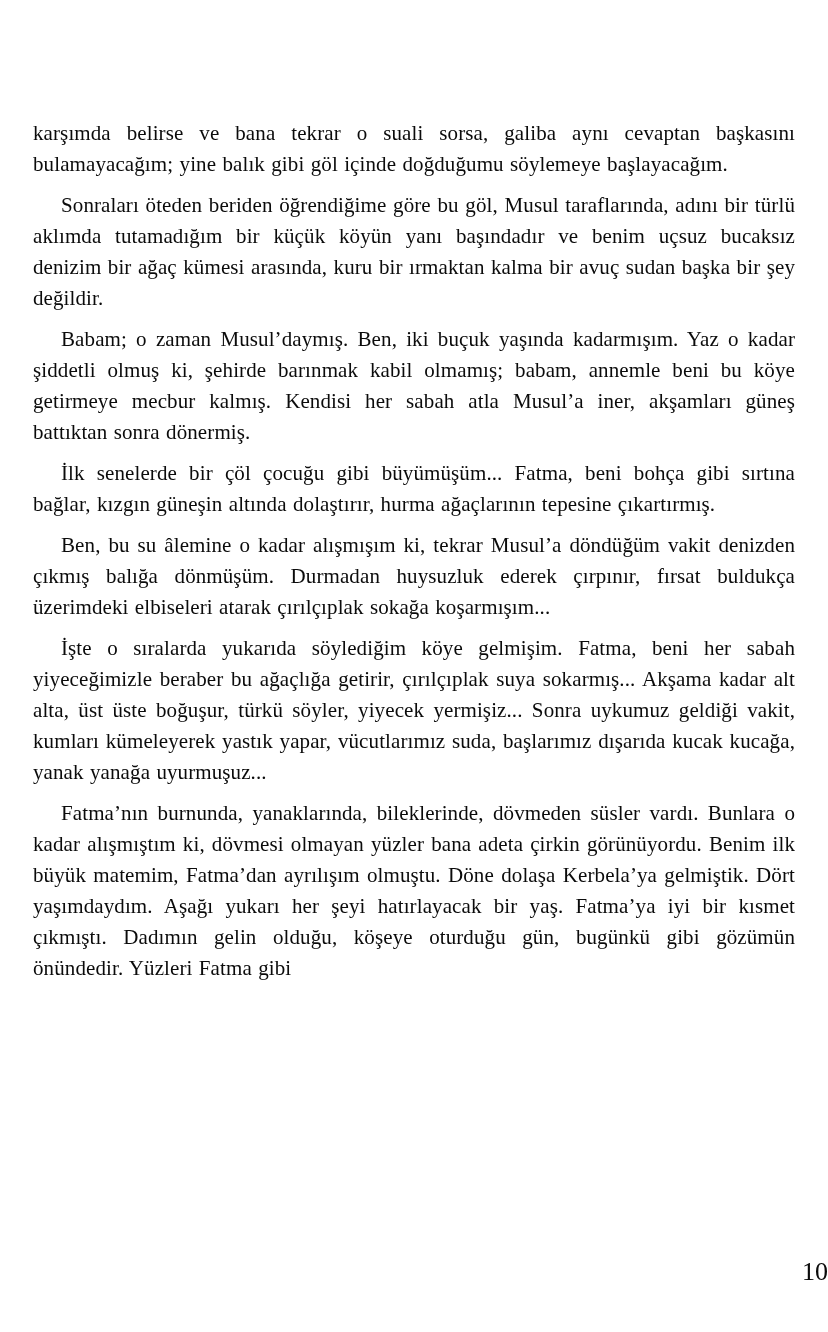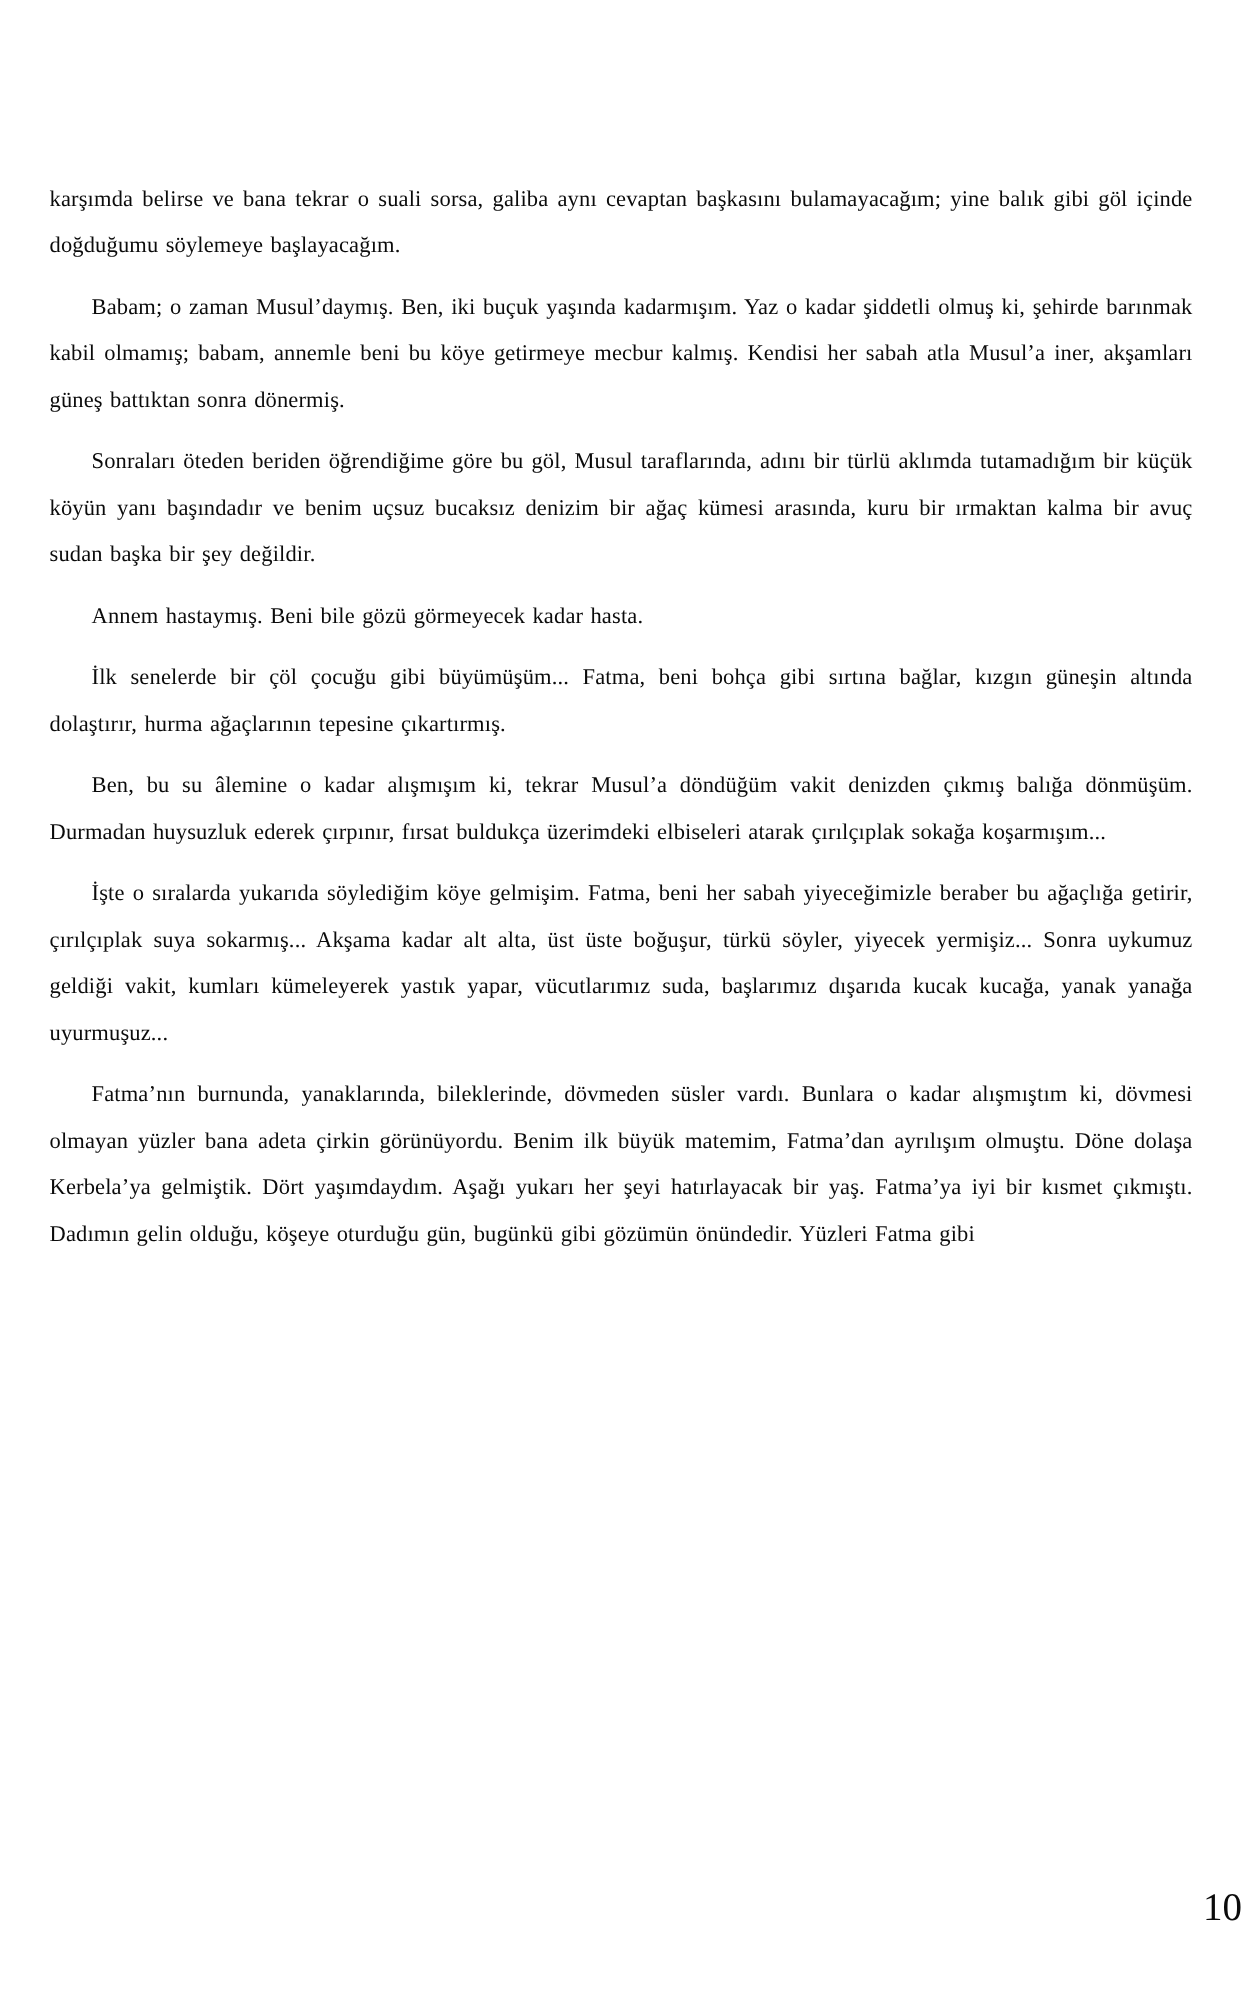--- a/index.html
+++ b/index.html
@@ -24,21 +24,21 @@
     background: #ffffff;
   }
   .text-block {
     position: absolute;
     top: 118px;
     left: 33px;
     right: 33px;
   }
   .text-block p {
     margin: 0 0 10px 0;
-    font-size: 15px;
+    font-size: 21px;
     line-height: 31px;
     text-align: justify;
     text-indent: 28px;
     letter-spacing: 0.1px;
     word-spacing: 1px;
   }
   .text-block p.no-indent {
     text-indent: 0;
   }
   .page-number {
@@ -50,22 +50,21 @@
     font-size: 26px;
     line-height: 24px;
   }
 </style>
 </head>
 <body>
 
 <div class="page">
   <div class="text-block">
     <p class="no-indent">karşımda belirse ve bana tekrar o suali sorsa, galiba aynı cevaptan başkasını bulamayacağım; yine balık gibi göl içinde doğduğumu söylemeye başlayacağım.</p>
+    <p>Sonraları öteden beriden öğrendiğime göre bu göl, Musul taraflarında, adını bir türlü aklımda tutamadığım bir küçük köyün yanı başındadır ve benim uçsuz bucaksız denizim bir ağaç kümesi arasında, kuru bir ırmaktan kalma bir avuç sudan başka bir şey değildir.</p>
     <p>Babam; o zaman Musul’daymış. Ben, iki buçuk yaşında kadarmışım. Yaz o kadar şiddetli olmuş ki, şehirde barınmak kabil olmamış; babam, annemle beni bu köye getirmeye mecbur kalmış. Kendisi her sabah atla Musul’a iner, akşamları güneş battıktan sonra dönermiş.</p>
-    <p>Sonraları öteden beriden öğrendiğime göre bu göl, Musul taraflarında, adını bir türlü aklımda tutamadığım bir küçük köyün yanı başındadır ve benim uçsuz bucaksız denizim bir ağaç kümesi arasında, kuru bir ırmaktan kalma bir avuç sudan başka bir şey değildir.</p>
-    <p>Annem hastaymış. Beni bile gözü görmeyecek kadar hasta.</p>
     <p>İlk senelerde bir çöl çocuğu gibi büyümüşüm... Fatma, beni bohça gibi sırtına bağlar, kızgın güneşin altında dolaştırır, hurma ağaçlarının tepesine çıkartırmış.</p>
     <p>Ben, bu su âlemine o kadar alışmışım ki, tekrar Musul’a döndüğüm vakit denizden çıkmış balığa dönmüşüm. Durmadan huysuzluk ederek çırpınır, fırsat buldukça üzerimdeki elbiseleri atarak çırılçıplak sokağa koşarmışım...</p>
     <p>İşte o sıralarda yukarıda söylediğim köye gelmişim. Fatma, beni her sabah yiyeceğimizle beraber bu ağaçlığa getirir, çırılçıplak suya sokarmış... Akşama kadar alt alta, üst üste boğuşur, türkü söyler, yiyecek yermişiz... Sonra uykumuz geldiği vakit, kumları kümeleyerek yastık yapar, vücutlarımız suda, başlarımız dışarıda kucak kucağa, yanak yanağa uyurmuşuz...</p>
     <p>Fatma’nın burnunda, yanaklarında, bileklerinde, dövmeden süsler vardı. Bunlara o kadar alışmıştım ki, dövmesi olmayan yüzler bana adeta çirkin görünüyordu. Benim ilk büyük matemim, Fatma’dan ayrılışım olmuştu. Döne dolaşa Kerbela’ya gelmiştik. Dört yaşımdaydım. Aşağı yukarı her şeyi hatırlayacak bir yaş. Fatma’ya iyi bir kısmet çıkmıştı. Dadımın gelin olduğu, köşeye oturduğu gün, bugünkü gibi gözümün önündedir. Yüzleri Fatma gibi</p>
   </div>
   <div class="page-number">10</div>
 </div>
 
 </body></html>

